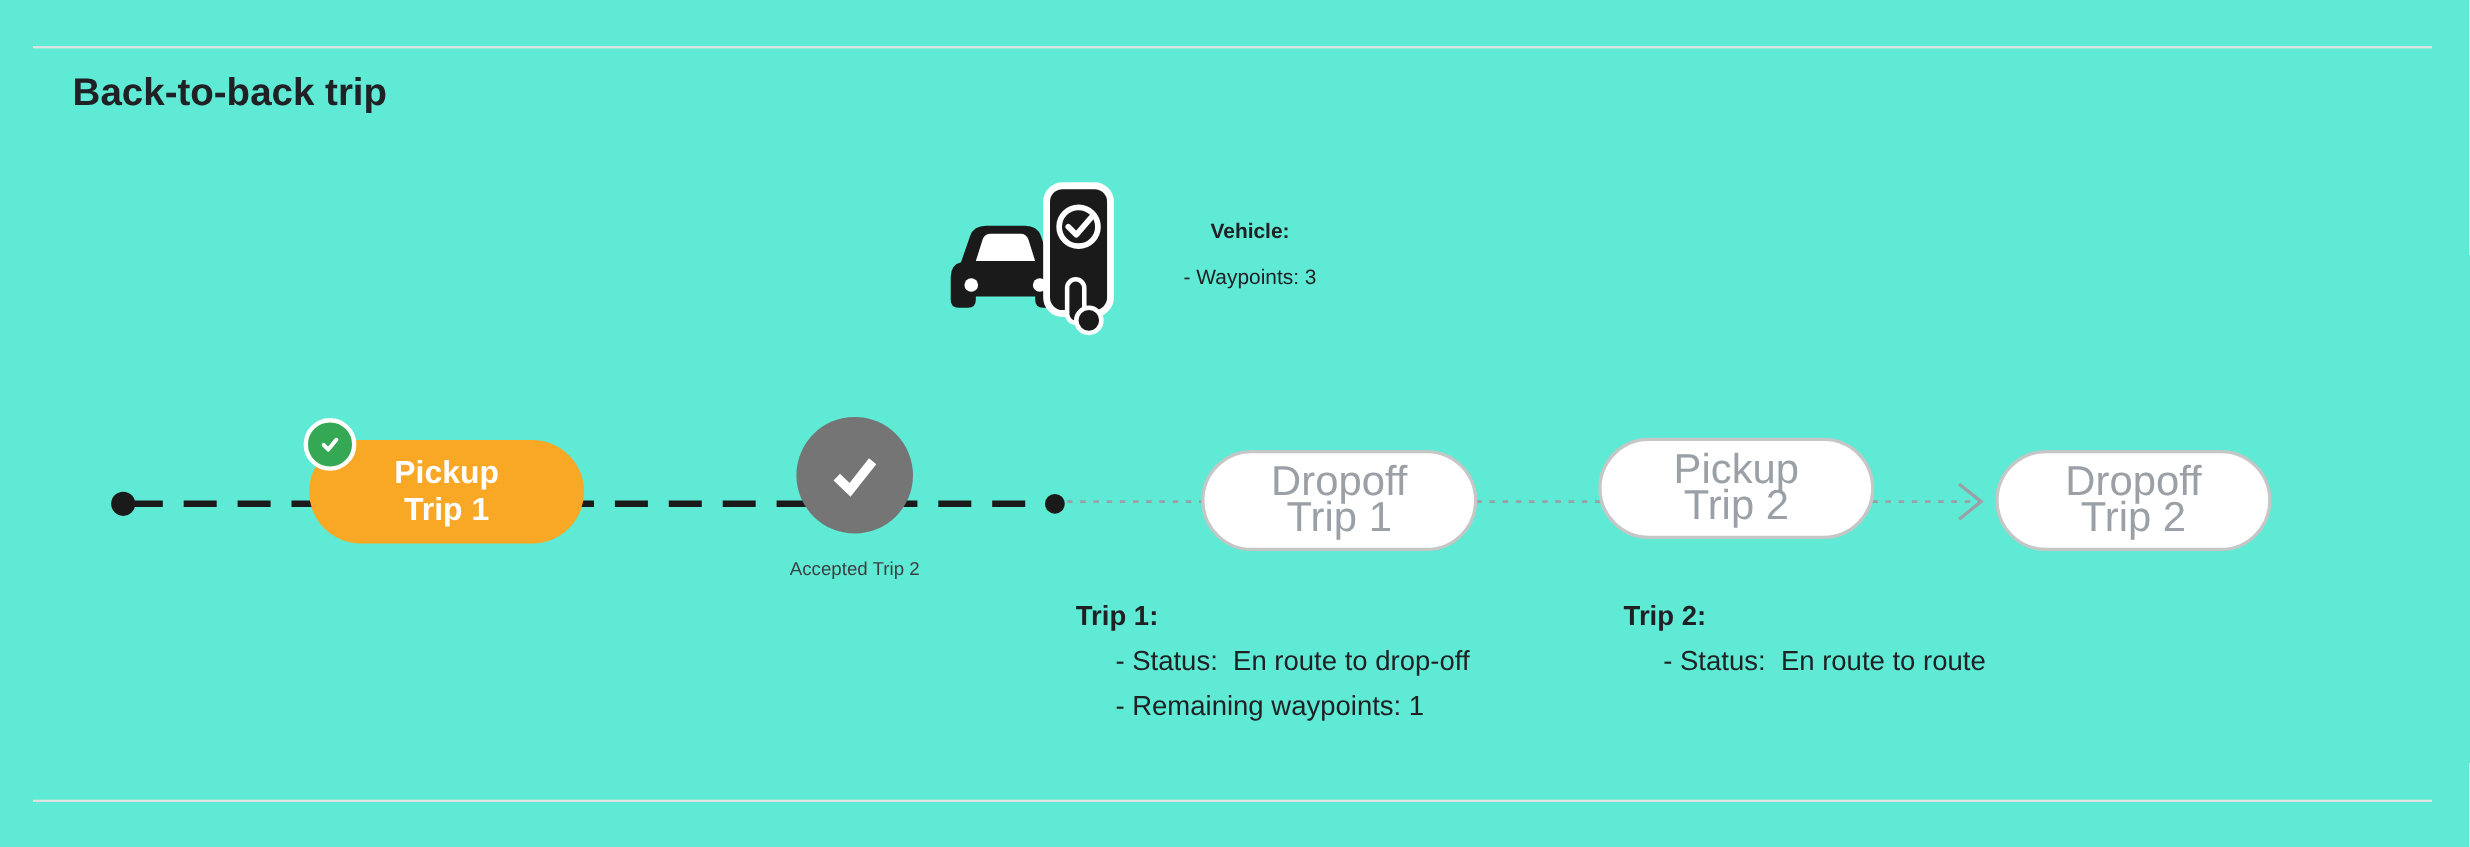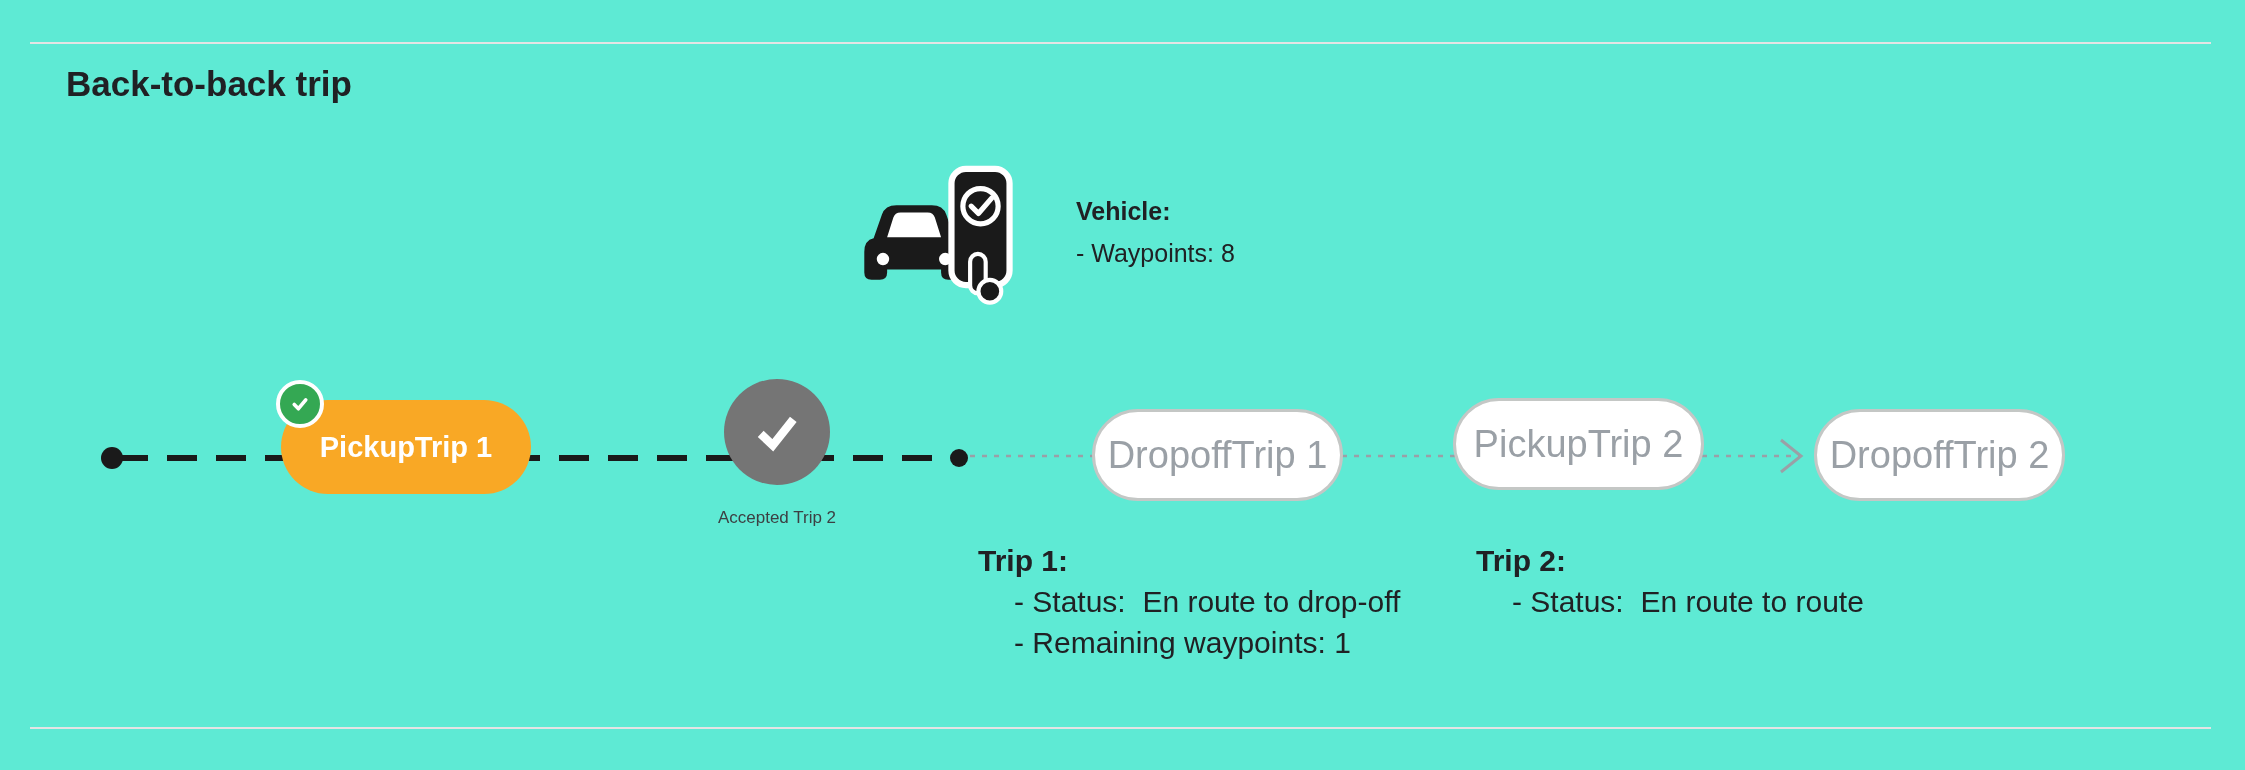--- a/index.html
+++ b/index.html
@@ -8,27 +8,27 @@
     font-family:"Liberation Sans", sans-serif; overflow:hidden;
   }
   .divider { position:absolute; left:30px; right:34px; height:0; border-top:2px solid #E4E4E4; }
   .divider.top { top:42px; }
   .divider.bottom { top:727px; }
 
   .title { position:absolute; left:66px; top:64px; margin:0; font-size:35px; font-weight:700; color:#202124; }
 
   .vehicle-icon { position:absolute; left:856px; top:146px; width:166px; height:166px; z-index:2; }
 
-  .vehicle-info { position:absolute; left:1076px; top:190px; font-size:25px; color:#202124; line-height:42px; z-index:2; }
+  .vehicle-info { position:absolute; left:1076px; top:190px; font-size:19px; color:#202124; line-height:42px; z-index:2;text-align:center; }
   .vehicle-info .vi-label { font-weight:700; }
 
   .lines { position:absolute; left:0; top:0; z-index:1; pointer-events:none; }
 
   .pill {
-    position:absolute; display:flex; flex-direction:row; align-items:center; justify-content:center;
+    position:absolute; display:flex; flex-direction:column; align-items:center; justify-content:center;
     border-radius:52px; text-align:center; z-index:2; box-sizing:content-box;
   }
   .pill.active {
     left:281px; top:400px; width:250px; height:94px;
     background:#F9A825; color:#ffffff; font-weight:700; font-size:29px; line-height:34px;
   }
   .pill.ghost {
     background:#ffffff; border:3px solid #C4C7C5; color:#9AA0A6;
     font-weight:500; font-size:38px; line-height:33px; width:245px; height:86px;
   }
@@ -44,21 +44,21 @@
 
   .check-circle {
     position:absolute; left:724px; top:379px; width:106px; height:106px; border-radius:50%;
     background:#757575; z-index:2; display:flex; align-items:center; justify-content:center;
   }
   .accepted-label {
     position:absolute; left:777px; top:508px; transform:translateX(-50%);
     font-size:17px; color:#3C4043; white-space:nowrap; z-index:2;
   }
 
-  .trip-note { position:absolute; font-size:30px; color:#202124; line-height:41px; z-index:2; }
+  .trip-note { position:absolute; font-size:25px; color:#202124; line-height:41px; z-index:2; }
   .trip-note .tn-title { font-weight:700; }
   .note-trip1 { left:978px; top:540px; }
   .note-trip2 { left:1476px; top:540px; }
   .pre { white-space:pre-wrap;margin-left:36px; }
 </style>
 </head>
 <body>
 
 <div class="canvas">
 
@@ -78,21 +78,21 @@
       <circle cx="120" cy="58" r="17" stroke="#ffffff" stroke-width="5" fill="none"></circle>
       <path d="M111 58 l7 7 l13 -15" stroke="#ffffff" stroke-width="5" fill="none" stroke-linecap="round" stroke-linejoin="round"></path>
 
       <rect x="110" y="104" width="15" height="38" rx="7.5" fill="#1A1A1A" stroke="#ffffff" stroke-width="4"></rect>
       <circle cx="129" cy="140" r="11" fill="#1A1A1A" stroke="#ffffff" stroke-width="4"></circle>
     </svg>
   </div>
 
   <div class="vehicle-info">
     <div class="vi-label">Vehicle:</div>
-    <div class="vi-line">- Waypoints: 8</div>
+    <div class="vi-line">- Waypoints: 3</div>
   </div>
 
   <svg class="lines" width="2245" height="770" viewBox="0 0 2245 770">
     <line x1="118" y1="458" x2="956" y2="458" stroke="#1A1A1A" stroke-width="6" stroke-dasharray="30 19"></line>
     <circle cx="112" cy="458" r="11" fill="#1A1A1A"></circle>
     <circle cx="959" cy="458" r="9" fill="#1A1A1A"></circle>
     <line x1="970" y1="456" x2="1800" y2="456" stroke="#9AA0A6" stroke-width="2.5" stroke-dasharray="5 7"></line>
     <polyline points="1781,440 1801,456 1781,472" stroke="#9AA0A6" stroke-width="3" fill="none"></polyline>
   </svg>
 

